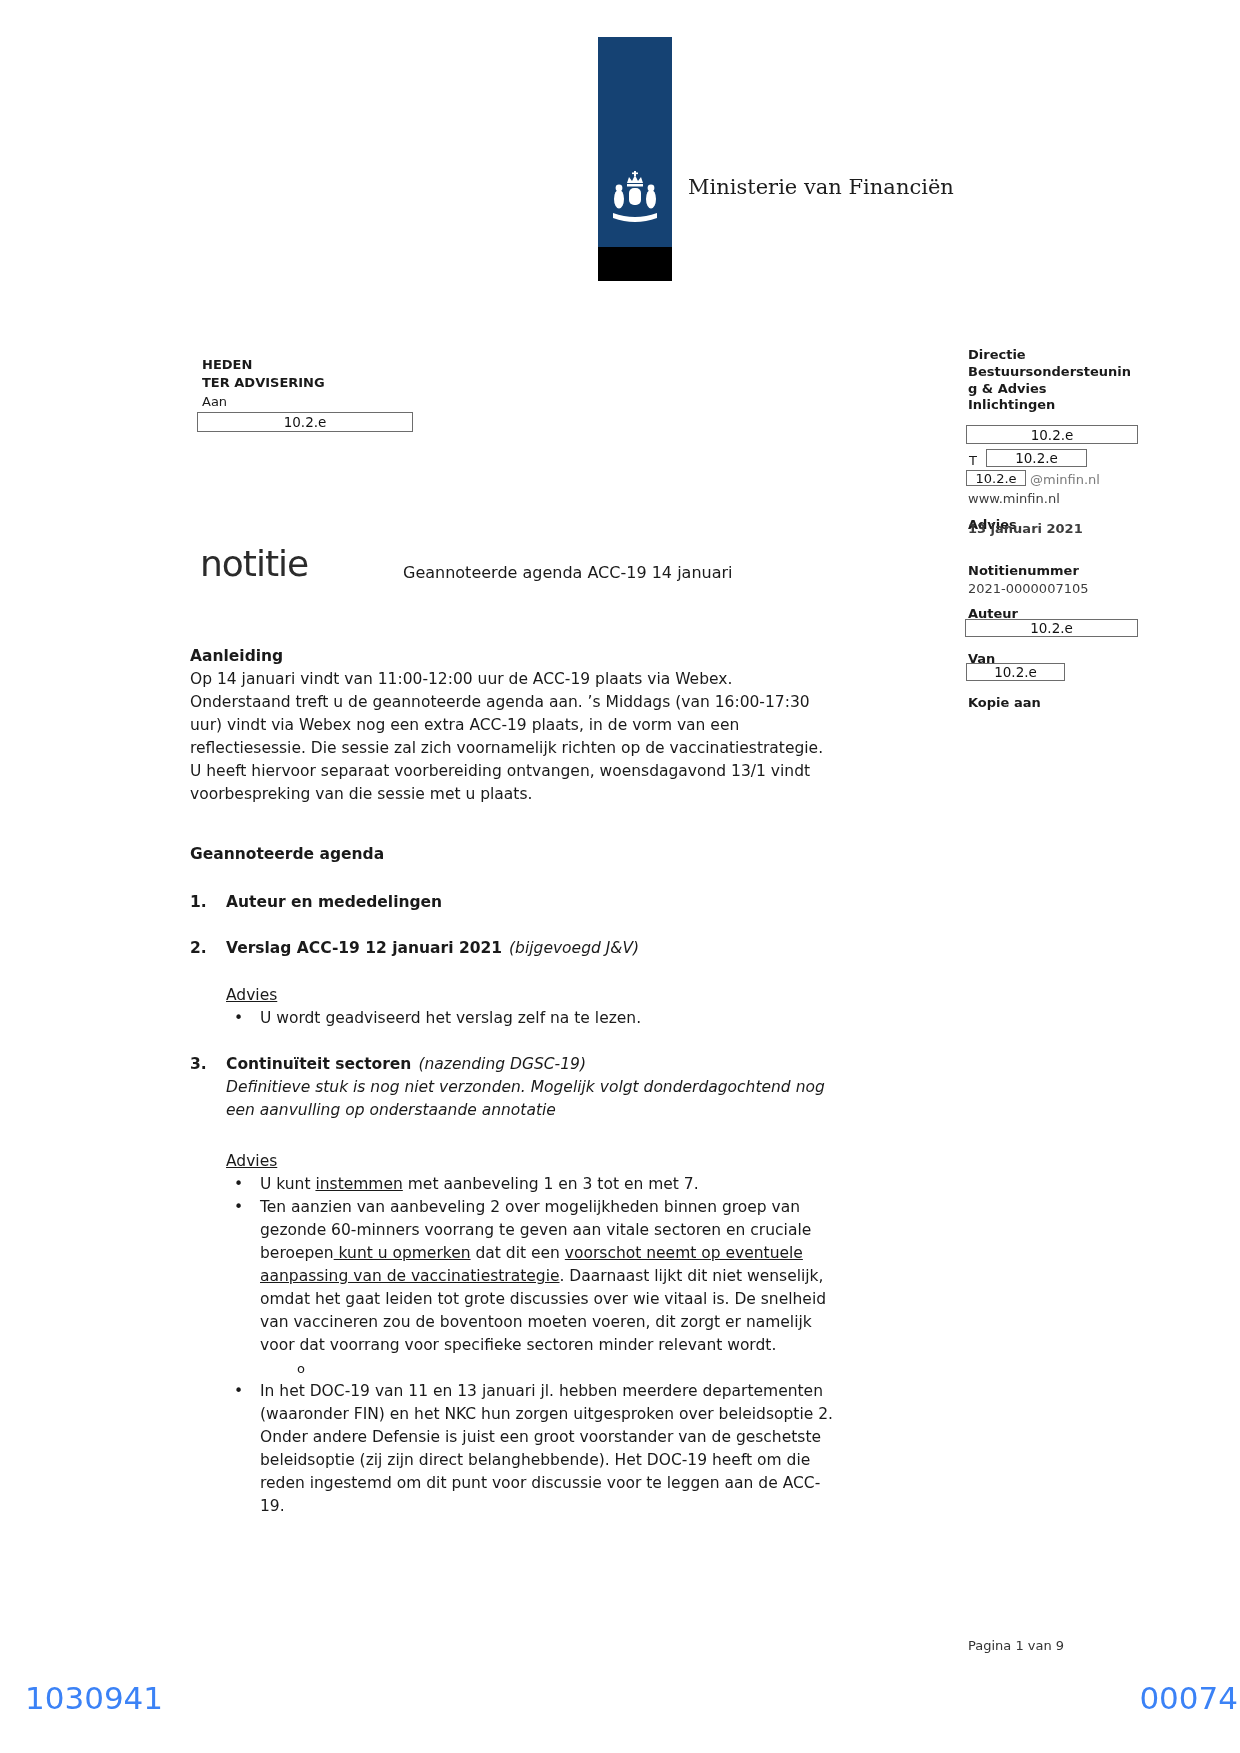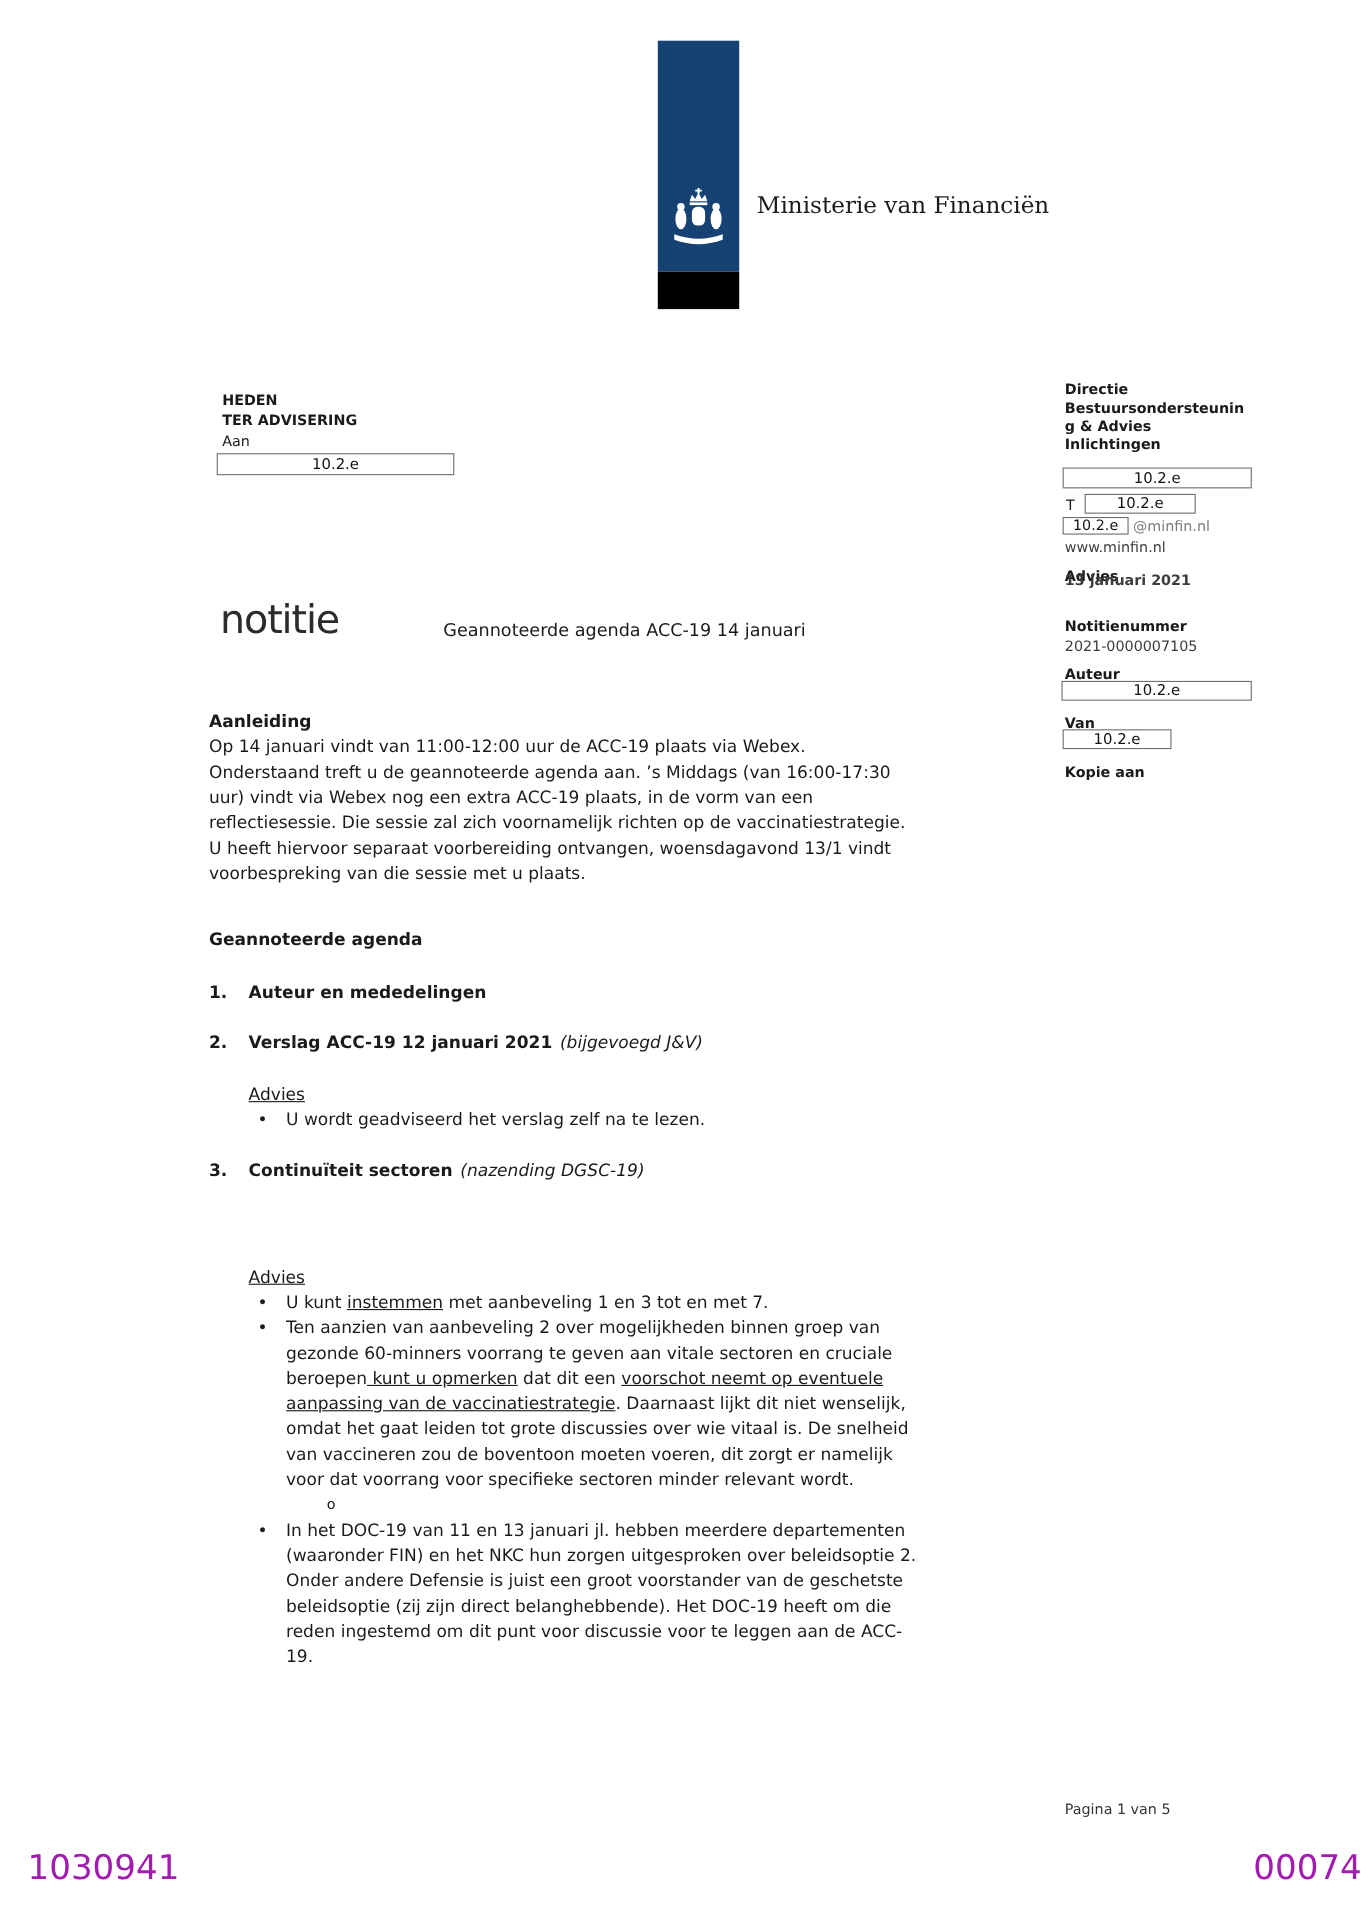--- a/index.html
+++ b/index.html
@@ -28,21 +28,21 @@
   .agenda-item .num{width:36px;flex:none;font-weight:bold;}
   .agenda-item .ttl{font-weight:bold;}
   .agenda-item .sfx{font-style:italic;margin-left:7px;font-weight:normal;}
   .points{left:190px;width:730px;}
   .point{display:flex;padding-left:44px;}
   .point .pm{width:26px;flex:none;}
   .point.sub{padding-left:107px;}
   .point.sub .pm{width:34px;font-size:13px;}
   .ptext{flex:1;}
   .advies{text-decoration:underline;}
-  .corner{font-size:31px;color:#a21caf;letter-spacing:0px;}
+  .corner{font-size:31px;color:#3b82f6;letter-spacing:0px;}
 </style>
 </head>
 <body>
 
 <div class="page">
 
   <div class="logo-bar">
     <svg class="crest" width="48" height="60" viewBox="0 0 48 60" fill="#ffffff">
       <rect x="23" y="0" width="2" height="5"></rect>
       <rect x="21" y="1.5" width="6" height="1.6"></rect>
@@ -121,20 +121,22 @@
       <span class="pm">•</span>
       <span class="ptext pre"><span>U wordt geadviseerd het verslag zelf na te lezen.</span></span>
     </div>
   </div>
 
   <div class="abs body-txt agenda-item" style="top:1053px;">
     <span class="num">3.</span>
     <span class="ttl">Continuïteit sectoren</span>
     <span class="sfx">(nazending DGSC-19)</span>
   </div>
+  <div class="abs body-txt i pre" style="left:226px;top:1076px;width:700px;">Definitieve stuk is nog niet verzonden. Mogelijk volgt donderdagochtend nog
+een aanvulling op onderstaande annotatie</div>
   <div class="abs body-txt advies" style="left:226px;top:1150px;">Advies</div>
 
   <div class="abs body-txt points" style="top:1173px;">
     <div class="point">
       <span class="pm">•</span>
       <span class="ptext pre"><span>U kunt </span><span class="u">instemmen</span><span> met aanbeveling 1 en 3 tot en met 7.</span></span>
     </div>
     <div class="point">
       <span class="pm">•</span>
       <span class="ptext pre"><span>Ten aanzien van aanbeveling 2 over mogelijkheden binnen groep van
@@ -152,17 +154,17 @@
       <span class="pm">•</span>
       <span class="ptext pre"><span>In het DOC-19 van 11 en 13 januari jl. hebben meerdere departementen
 (waaronder FIN) en het NKC hun zorgen uitgesproken over beleidsoptie 2.
 Onder andere Defensie is juist een groot voorstander van de geschetste
 beleidsoptie (zij zijn direct belanghebbende). Het DOC-19 heeft om die
 reden ingestemd om dit punt voor discussie voor te leggen aan de ACC-
 19.</span></span>
     </div>
   </div>
 
-  <div class="abs" style="left:968px;top:1638px;font-size:13px;color:#333;">Pagina 1 van 5</div>
+  <div class="abs" style="left:968px;top:1638px;font-size:13px;color:#333;">Pagina 1 van 9</div>
   <div class="abs corner" style="left:25px;top:1680px;">1030941</div>
   <div class="abs corner" style="right:16px;top:1680px;">00074</div>
 
 </div>
 
 </body></html>

